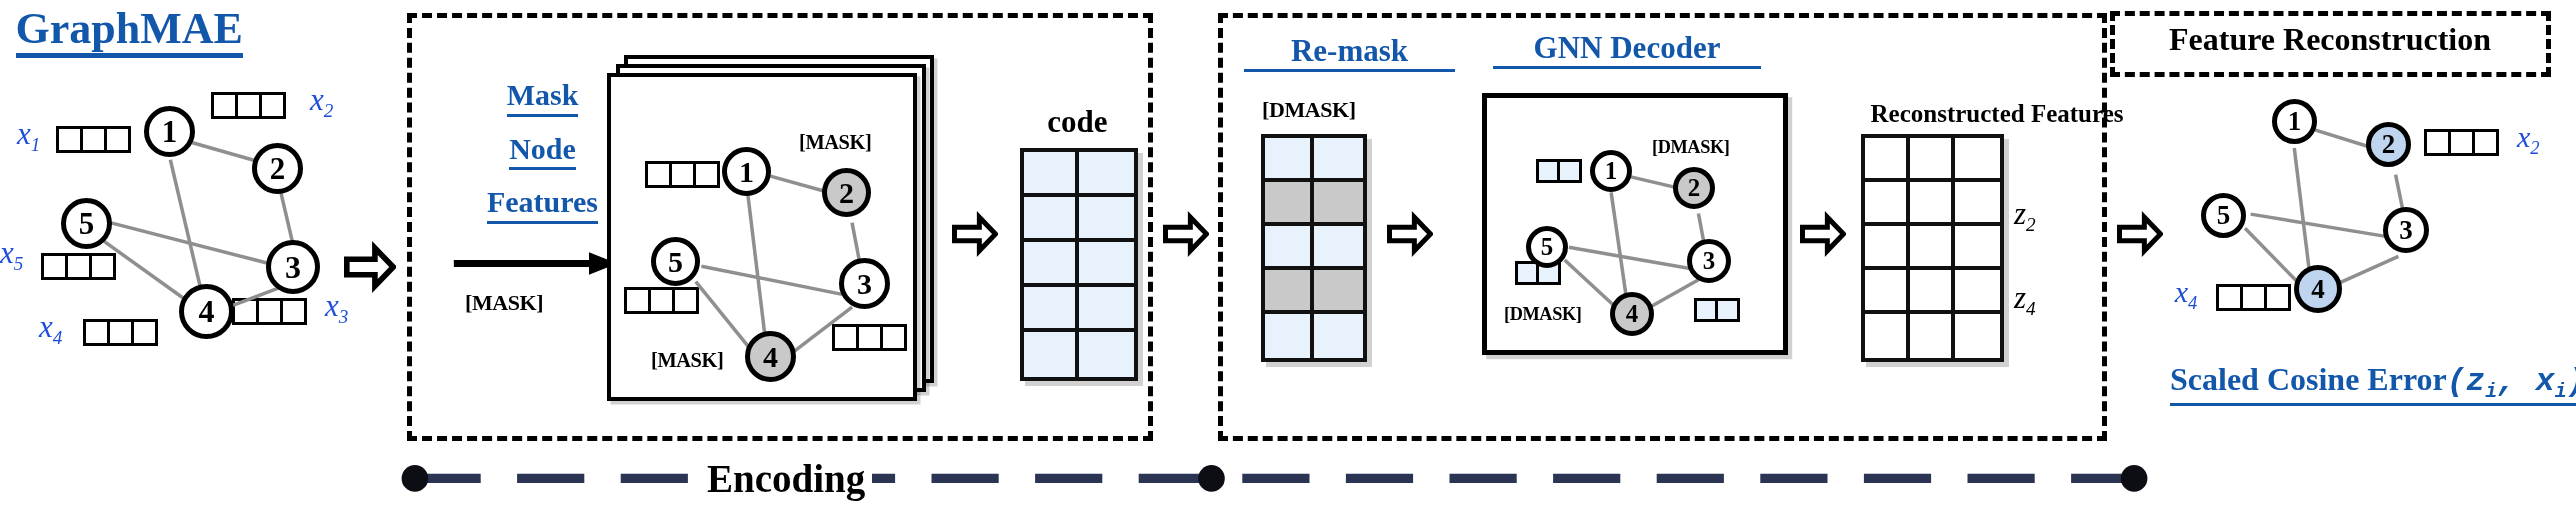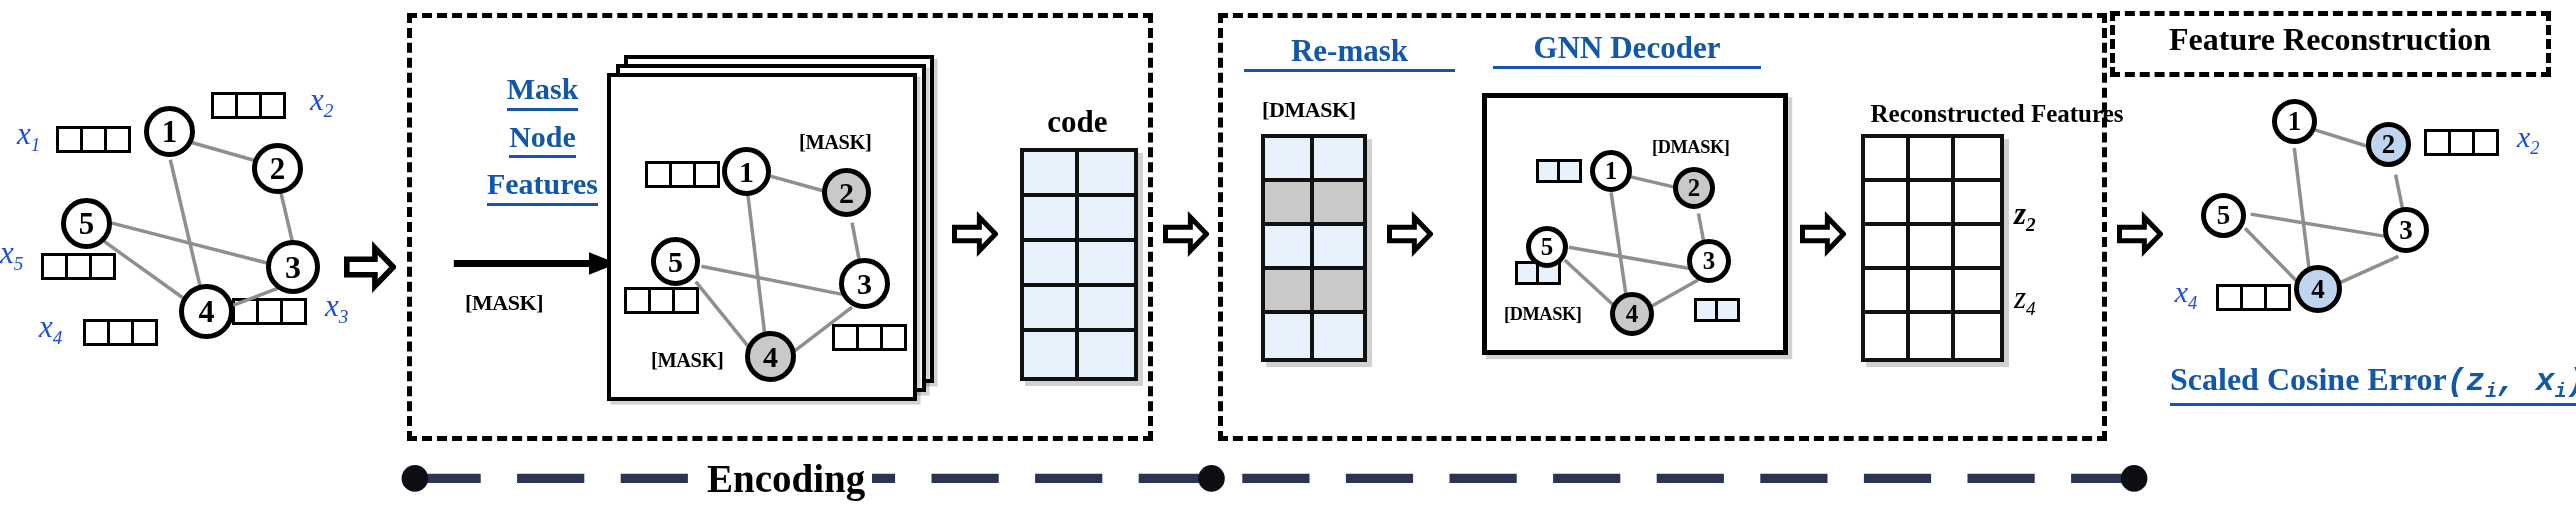--- a/index.html
+++ b/index.html
@@ -16,21 +16,21 @@
     position:absolute;font-weight:bold;color:#1357ab;
     font-size:44px;letter-spacing:0px;
     border-bottom:5.6px solid #1357ab;line-height:1.05;padding-bottom:1.4px;
     white-space:nowrap;
   }
   .blue-ttl{
     position:absolute;color:#1357ab;font-weight:bold;text-align:center;
     white-space:nowrap;border-bottom:3.5px solid #1357ab;line-height:1.12;
   }
   .blue-ml{position:absolute;color:#1357ab;font-weight:bold;text-align:center;line-height:1.22;}
-  .blue-ml span{display:block;border-bottom:3.5px solid #1357ab;width:max-content;margin:8px auto;}
+  .blue-ml span{display:block;border-bottom:3.5px solid #1357ab;width:max-content;margin:14px auto;}
   .blk-ttl{position:absolute;color:#000;font-weight:bold;white-space:nowrap;text-align:center;}
   .mask-lbl{position:absolute;color:#000;font-weight:bold;white-space:nowrap;font-size:22px;letter-spacing:-0.4px;}
 
   
   .fvec{position:absolute;display:flex;border:3.5px solid #000;box-sizing:content-box;background:#fff;}
   .fvec i{display:block;width:21px;height:21px;border-right:3.5px solid #000;background:#fff;}
   .fvec i:last-child{border-right:none;}
   .fvec.blue i{background:#e8f2fc;}
   .fvec.two i{width:18.3px;height:18.3px;}
 
@@ -73,20 +73,21 @@
   .sce{position:absolute;color:#1357ab;font-weight:bold;white-space:nowrap;font-size:32px;
        border-bottom:3.5px solid #1357ab;}
   .sce em{font-style:italic;font-weight:bold;font-family:Liberation Mono, monospace;}
   .sce em sub{font-size:.62em;}
 </style>
 </head>
 <body>
 
 <div id="stage">
 
+  <div class="brand" style="left:15.5px;top:5.6px;">GraphMAE</div>
 
   <div class="abs" style="left:0;top:99px;width:366px;height:282px;">
     <svg class="edges" width="366" height="282" viewBox="0 0 520 400">
       <g stroke="#8f8f8f" stroke-width="5" fill="none">
         <line x1="250" y1="55" x2="390" y2="95"></line>
         <line x1="398" y1="128" x2="420" y2="222"></line>
         <line x1="242" y1="86" x2="290" y2="290"></line>
         <line x1="155" y1="175" x2="400" y2="238"></line>
         <line x1="148" y1="202" x2="282" y2="298"></line>
         <line x1="412" y1="262" x2="312" y2="300"></line>
@@ -333,21 +334,21 @@
       <div class="c" style="width:45px;height:44px;"></div>
       <div class="c" style="width:45px;height:44px;"></div>
       <div class="c" style="width:45px;height:44px;"></div>
     </div>
     <div class="r">
       <div class="c" style="width:45px;height:44px;"></div>
       <div class="c" style="width:45px;height:44px;"></div>
       <div class="c" style="width:45px;height:44px;"></div>
     </div>
   </div>
-  <div class="zlab" style="left:2014px;top:196px;font-weight:bold;">z<sub>2</sub></div>
+  <div class="zlab" style="left:2014px;top:196px;">z<sub>2</sub></div>
   <div class="zlab" style="left:2014px;top:280px;">z<sub>4</sub></div>
 
   <div class="barrow" style="left:2117px;top:211px;">
     <svg width="46" height="46" viewBox="0 0 74 74">
       <path d="M4 26 H44 V10 L70 37 L44 64 V48 H4 Z" fill="#fff" stroke="#000" stroke-width="8" stroke-linejoin="miter"></path>
     </svg>
   </div>
 
   <div class="dashbox" style="left:2110px;top:11.3px;width:441px;height:66px;"></div>
   <div class="blk-ttl" style="left:2121px;top:21px;width:418px;font-size:32px;">Feature Reconstruction</div>

